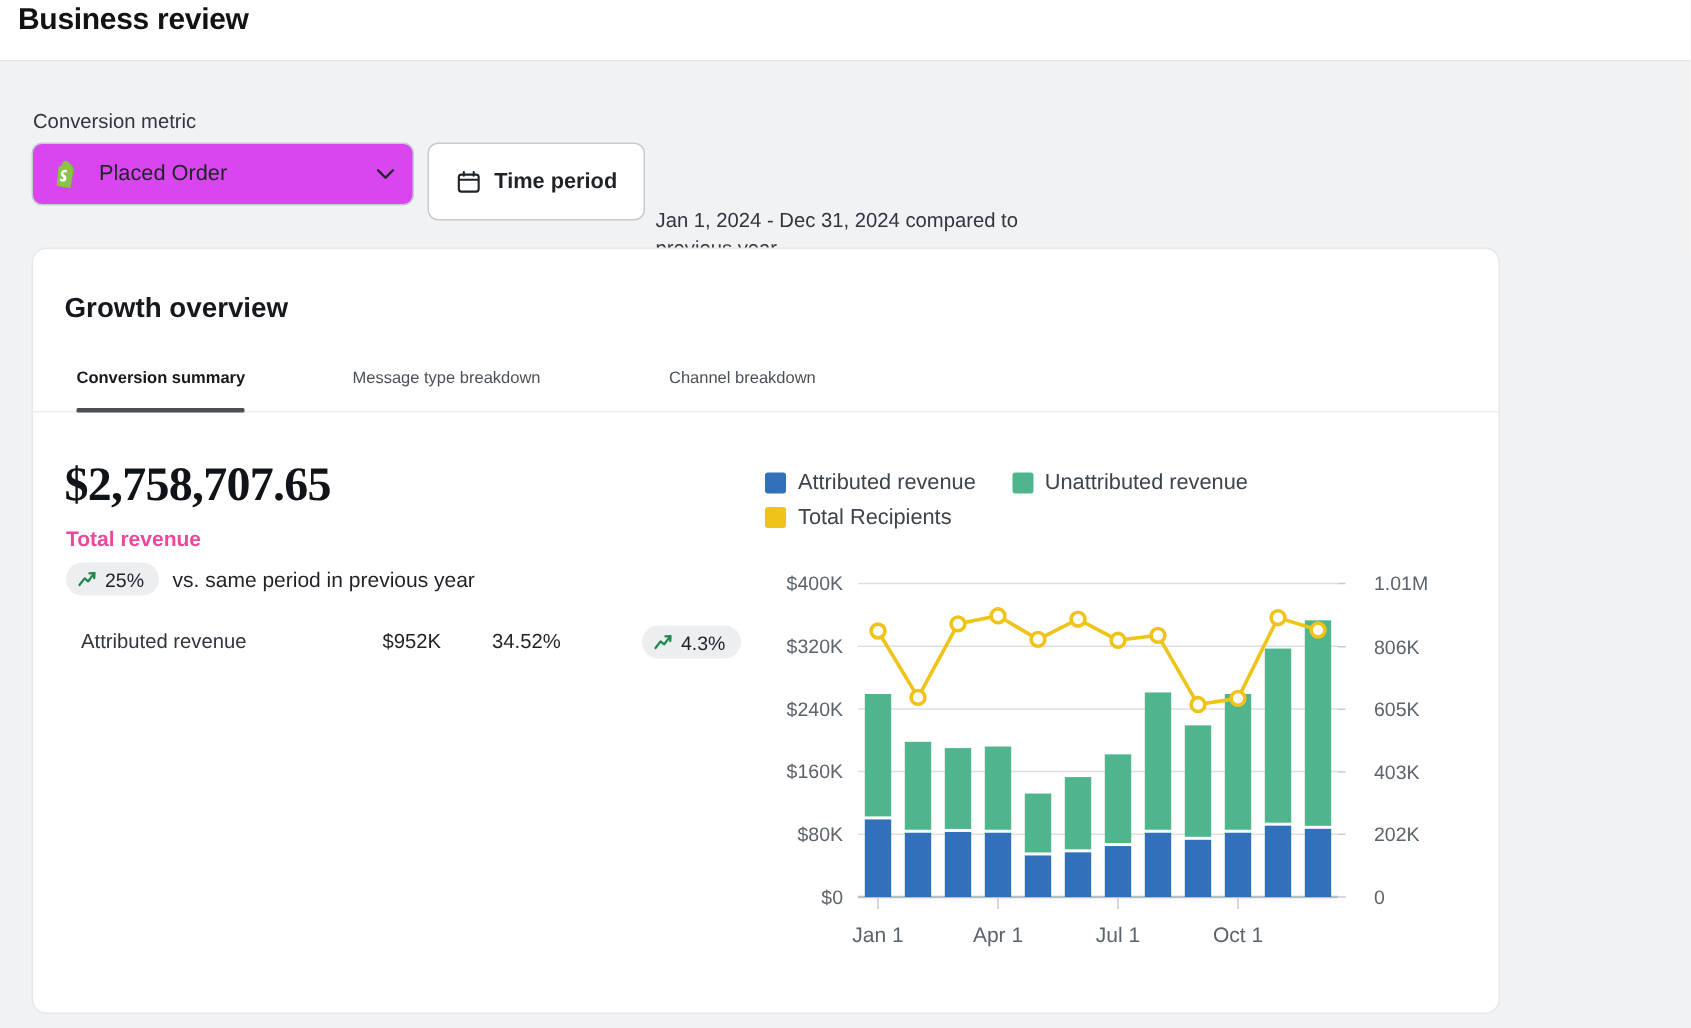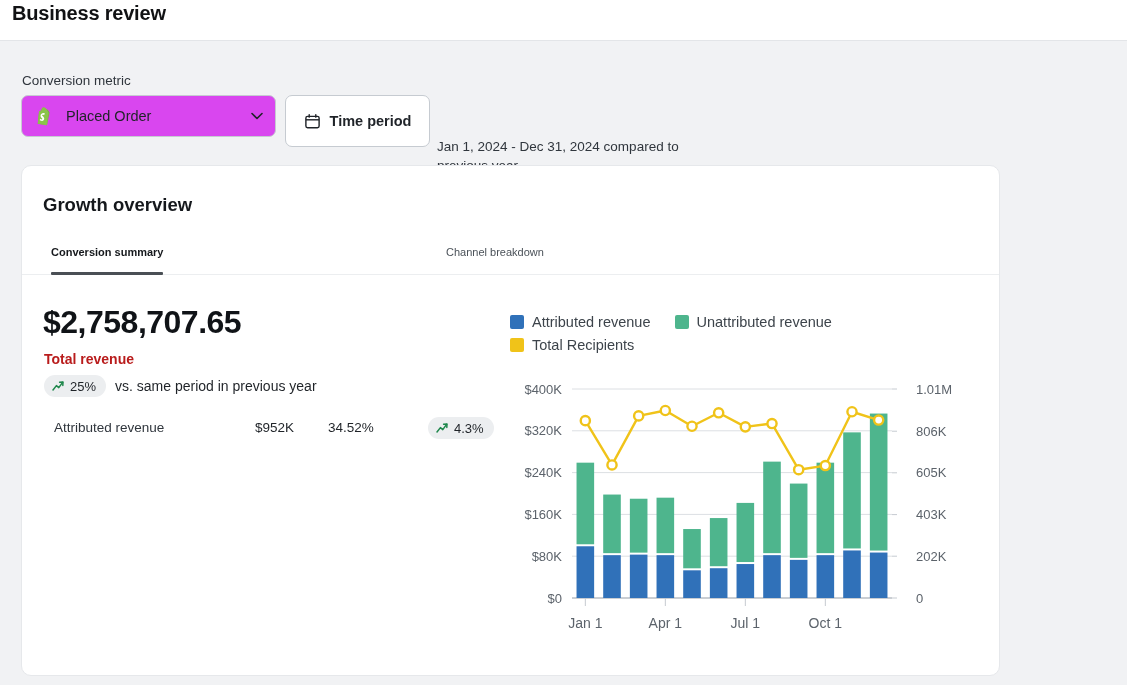--- a/index.html
+++ b/index.html
@@ -86,27 +86,27 @@
     content: ""; position: absolute; left: 0; right: 0; bottom: 0;
     height: 3px; background: #4a4f55; border-radius: 1px;
   }
   .tab-0 { left: 29px; }
   .tab-1 { left: 213px; }
   .tab-2 { left: 424px; }
 
   
   .big-number {
     position: absolute; left: 21px; top: 138px;
-    font-family: Liberation Sans, sans-serif;
+    font-family: Liberation Serif, serif;
     font-size: 32px; font-weight: 700; color: #101317;
     letter-spacing: -0.5px;
   }
   .big-label {
     position: absolute; left: 22px; top: 185px;
-    font-size: 14px; font-weight: 700; color: #b91c1c;
+    font-size: 14px; font-weight: 700; color: #ec4899;
   }
   .delta-row {
     position: absolute; left: 22px; top: 209px;
     display: flex; align-items: center;
   }
   .pill {
     display: inline-flex; align-items: center;
     height: 22px; padding: 0 10px 0 7px;
     background: #eceef0; border-radius: 11px;
     font-size: 13px; color: #1f2328;
@@ -175,20 +175,23 @@
 
     <div class="range-text">Jan 1, 2024 - Dec 31, 2024 compared to previous year</div>
   </div>
 
   <div class="card">
     <div class="card-title">Growth overview</div>
 
     <div class="tabs">
       <div class="tab tab-0 active">
         <span>Conversion summary</span>
+      </div>
+      <div class="tab tab-1">
+        <span>Message type breakdown</span>
       </div>
       <div class="tab tab-2">
         <span>Channel breakdown</span>
       </div>
     </div>
 
     <div class="big-number">$2,758,707.65</div>
     <div class="big-label">Total revenue</div>
 
     <div class="delta-row">

